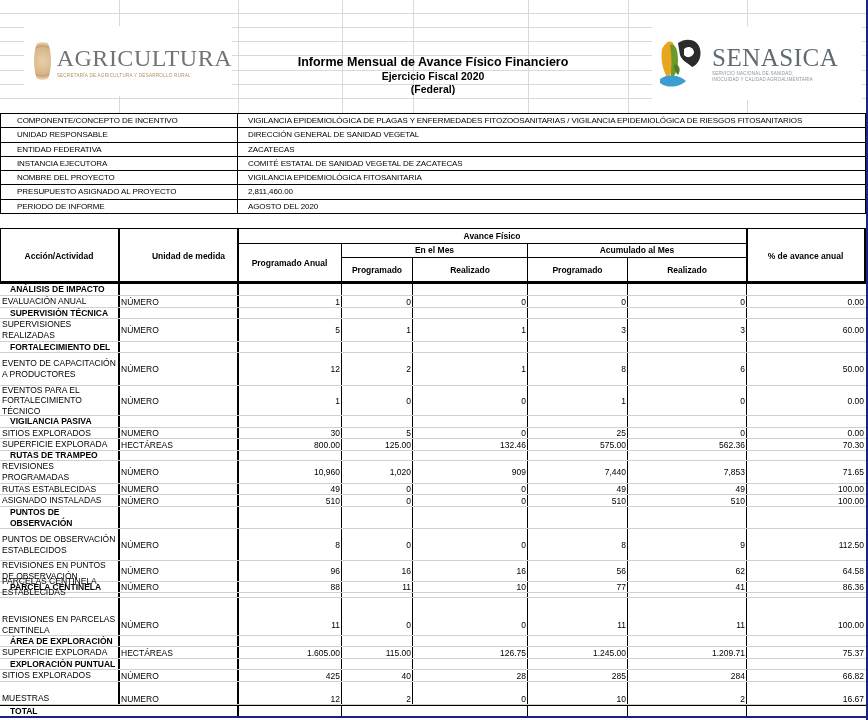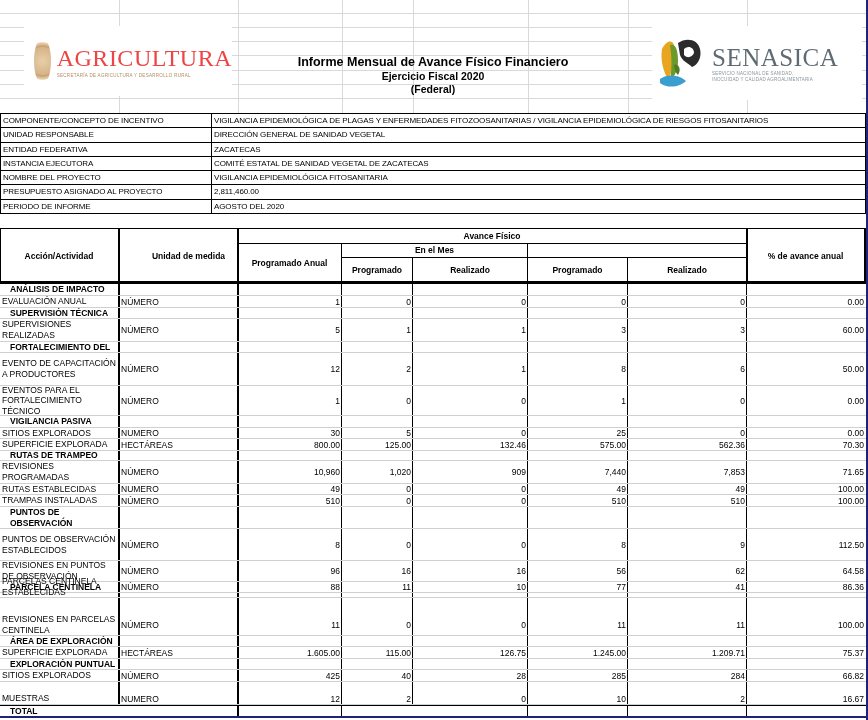--- a/index.html
+++ b/index.html
@@ -12,38 +12,38 @@
   .gv { position: absolute; top: 0; width: 1px; background: #d9d9d9; }
 
   .right-edge { position: absolute; right: 0; top: 0; width: 2px; height: 720px; background: #1a237e; }
 
   
   .logo-agri { position: absolute; left: 24px; top: 26px; width: 208px; height: 70px; background: #fff; display: flex; align-items: center; }
   .seal { width: 46px; height: 46px; border-radius: 50%; margin-left: 10px; margin-right: 6px;
           background: radial-gradient(circle, #e8cfa8 0%, #d6b489 55%, #c9a06e 60%, #ead7b8 75%, #fff 78%);
           position: relative; }
   .agri-text { display: flex; flex-direction: column; }
-  .agri-title { font-family: "Liberation Serif", serif; font-size: 24px; color: #ef4444; letter-spacing: 0.5px; line-height: 26px; }
+  .agri-title { font-family: "Liberation Serif", serif; font-size: 24px; color: #737373; letter-spacing: 0.5px; line-height: 26px; }
   .agri-sub { font-size: 4.5px; color: #b38b5d; letter-spacing: 0.3px; margin-top: 2px; white-space: nowrap; }
 
   .logo-sen { position: absolute; left: 652px; top: 26px; width: 210px; height: 74px; background: #fff; display: flex; align-items: center; }
   .sen-icon { width: 48px; height: 56px; margin-left: 6px; position: relative; }
   .sen-text { display: flex; flex-direction: column; margin-left: 6px; }
   .sen-title { font-family: "Liberation Serif", serif; font-size: 25px; color: #5f6b73; letter-spacing: 0.5px; line-height: 27px; }
   .sen-sub { font-size: 4.5px; color: #8a949a; letter-spacing: 0.2px; line-height: 6px; white-space: nowrap; }
 
   .title-block { position: absolute; left: 238px; top: 55px; width: 390px; text-align: center; }
   .title-main { font-size: 12.5px; font-weight: bold; line-height: 15px; }
   .title-sub { font-size: 10.5px; font-weight: bold; line-height: 13px; }
 
   
   .info { position: absolute; left: 0; top: 113px; width: 866px; border-top: 1.5px solid #000; }
   .info-row { display: flex; height: 14.3px; border-bottom: 1px solid #000; }
-  .info-label { width: 212px; border-left: 1px solid #000; border-right: 1px solid #000; font-size: 8px; padding-left: 2px; line-height: 13px; white-space: nowrap; overflow: hidden; letter-spacing: -0.1px; }
-  .info-value { flex: 1; font-size: 8px; padding-left: 2px; line-height: 13px; white-space: nowrap; overflow: hidden; border-right: 1px solid #000; letter-spacing: -0.1px; }
+  .info-label { width: 238px; border-left: 1px solid #000; border-right: 1px solid #000; font-size: 8px; padding-left: 16px; line-height: 13px; white-space: nowrap; overflow: hidden; letter-spacing: -0.1px; }
+  .info-value { flex: 1; font-size: 8px; padding-left: 2px; line-height: 13px; white-space: nowrap; overflow: hidden; border-right: 1px solid #000; letter-spacing: -0.1px; margin-left: 8px; }
 
   
   .main { position: absolute; left: 0; top: 228px; width: 866px; }
   .hdr { position: relative; height: 56px; border-top: 1.5px solid #000; border-bottom: 3px solid #000; }
   .hcell { position: absolute; display: flex; align-items: center; justify-content: center; font-size: 8.5px; font-weight: bold; text-align: center; }
   .vline { position: absolute; background: #000; width: 1.5px; }
   .hline { position: absolute; background: #000; height: 1px; }
 
   .body { position: relative; }
   .row { position: absolute; left: 0; width: 866px; border-bottom: 1px solid #d0d0d0; }
@@ -157,20 +157,21 @@
     <div class="vline" style="left:527px;top:14px;height:39px;width:1px"></div>
     <div class="hline" style="left:342px;width:404px;top:28px"></div>
     <div class="vline" style="left:412px;top:28px;height:25px;width:1px"></div>
     <div class="vline" style="left:627px;top:28px;height:25px;width:1px"></div>
 
     <div class="hcell" style="left:0;width:118px;top:0;height:53px">Acción/Actividad</div>
     <div class="hcell" style="left:119px;width:139px;top:0;height:53px">Unidad de medida</div>
     <div class="hcell" style="left:238px;width:508px;top:0;height:14px">Avance Físico</div>
     <div class="hcell" style="left:238px;width:103px;top:14px;height:39px">Programado Anual</div>
     <div class="hcell" style="left:342px;width:185px;top:14px;height:14px">En el Mes</div>
+    <div class="hcell" style="left:528px;width:218px;top:14px;height:14px">Acumulado al Mes</div>
     <div class="hcell" style="left:342px;width:70px;top:28px;height:25px">Programado</div>
     <div class="hcell" style="left:413px;width:114px;top:28px;height:25px">Realizado</div>
     <div class="hcell" style="left:528px;width:99px;top:28px;height:25px">Programado</div>
     <div class="hcell" style="left:628px;width:118px;top:28px;height:25px">Realizado</div>
     <div class="hcell" style="left:747px;width:117px;top:0;height:53px">% de avance anual</div>
   </div>
 
   <div class="body" style="height:434px">
 
     <div class="body-vl" style="left:118px;width:2px;height:421px"></div>
@@ -270,21 +271,21 @@
       <div class="cell act">RUTAS ESTABLECIDAS</div>
       <div class="cell unit">NUMERO</div>
       <div class="cell num c-pa">49</div>
       <div class="cell num c-mp">0</div>
       <div class="cell num c-mr">0</div>
       <div class="cell num c-ap">49</div>
       <div class="cell num c-ar">49</div>
       <div class="cell num c-pct">100.00</div>
     </div>
     <div class="row" style="top:211px;height:12px">
-      <div class="cell act">TRAMPAS INSTALADAS</div>
+      <div class="cell act">ASIGNADO INSTALADAS</div>
       <div class="cell unit">NÚMERO</div>
       <div class="cell num c-pa">510</div>
       <div class="cell num c-mp">0</div>
       <div class="cell num c-mr">0</div>
       <div class="cell num c-ap">510</div>
       <div class="cell num c-ar">510</div>
       <div class="cell num c-pct">100.00</div>
     </div>
     <div class="row" style="top:223px;height:22px">
       <div class="cell act section">PUNTOS DE OBSERVACIÓN</div>

